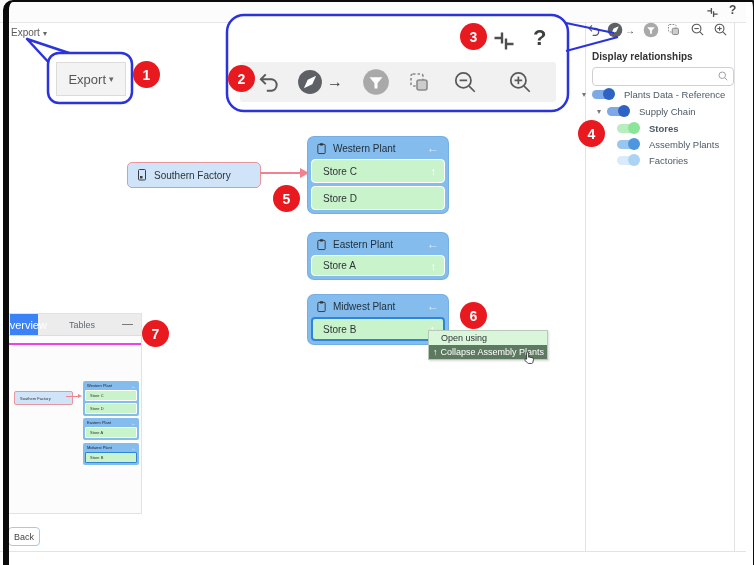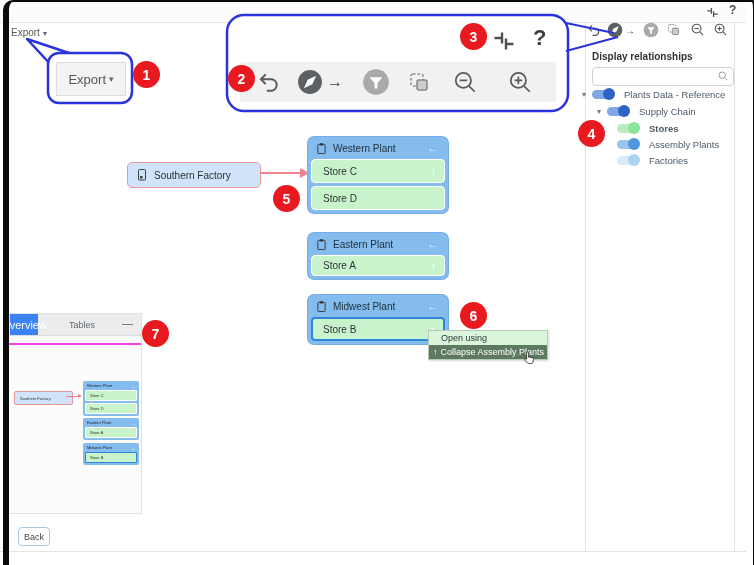--- a/index.html
+++ b/index.html
@@ -78,21 +78,21 @@
   .mini-grp{position:absolute;width:56px;background:#84bcee;border-radius:2px;}
   .mini-head{height:9px;display:flex;align-items:center;font-size:4px;color:#223;padding-left:4px;}
   .mini-head .mlarr{margin-left:auto;margin-right:3px;color:#e8f4fd;font-size:5px;}
   .mini-store{margin:0 2px 2px 2px;height:9px;background:#c9f4cb;border:1px solid #fff;border-radius:1px;
       font-size:4px;color:#333;display:flex;align-items:center;padding-left:4px;}
   .mini-store.sel{border:1px solid #2f86d6;}
   .mini-line{position:absolute;left:57px;top:82px;width:14px;height:1px;background:#f0828f;}
   .mini-headarr{position:absolute;left:69px;top:80px;width:0;height:0;border-left:4px solid #f0828f;
       border-top:2.5px solid transparent;border-bottom:2.5px solid transparent;}
   
-  .back-btn{left:18px;top:527px;width:30px;height:17px;background:#fff;border:1px solid #a9c8e6;border-radius:4px;
+  .back-btn{left:8px;top:527px;width:30px;height:17px;background:#fff;border:1px solid #a9c8e6;border-radius:4px;
             font-size:9px;color:#444;display:flex;align-items:center;justify-content:center;}
 </style>
 </head>
 <body>
 
 <div class="page">
 
   <div class="abs topstrip"></div>
 
   <div class="abs export-mini">

